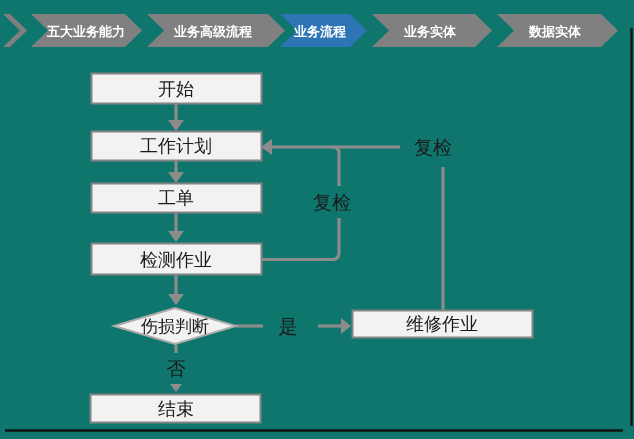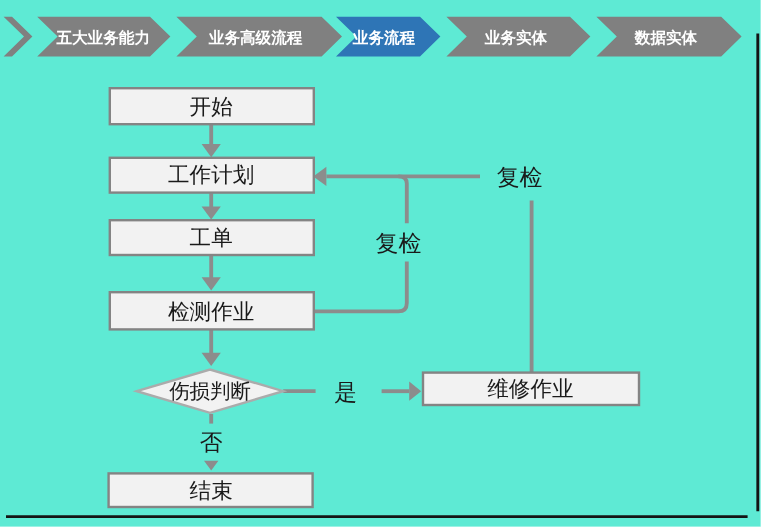--- a/index.html
+++ b/index.html
@@ -1,16 +1,16 @@
 <!DOCTYPE html>
 <html><head>
 <meta charset="utf-8">
 <style>
   html,body{margin:0;padding:0;background:#fff;}
-  .page{position:relative;width:634px;height:439px;background:#5eead4;overflow:hidden;
+  .page{position:relative;width:634px;height:439px;background:#0f766e;overflow:hidden;
         font-family:"Liberation Sans",sans-serif;}
   svg{position:absolute;left:0;top:0;}
   .nav-label{font-size:13px;font-weight:bold;fill:#ffffff;text-anchor:middle;}
   .node-rect{stroke:#848484;stroke-width:2;}
   .diamond{stroke:#ABABAB;stroke-width:2;}
   .conn{stroke:#8C8C8C;stroke-width:3.2;fill:none;}
   .arrowhead{fill:#8C8C8C;stroke:none;}
   .node-label{font-size:18px;fill:#1a1a1a;text-anchor:middle;}
   .edge-label{font-size:19px;fill:#1a1a1a;text-anchor:middle;}
   .frame{stroke:#141414;stroke-width:2.4;fill:none;}

